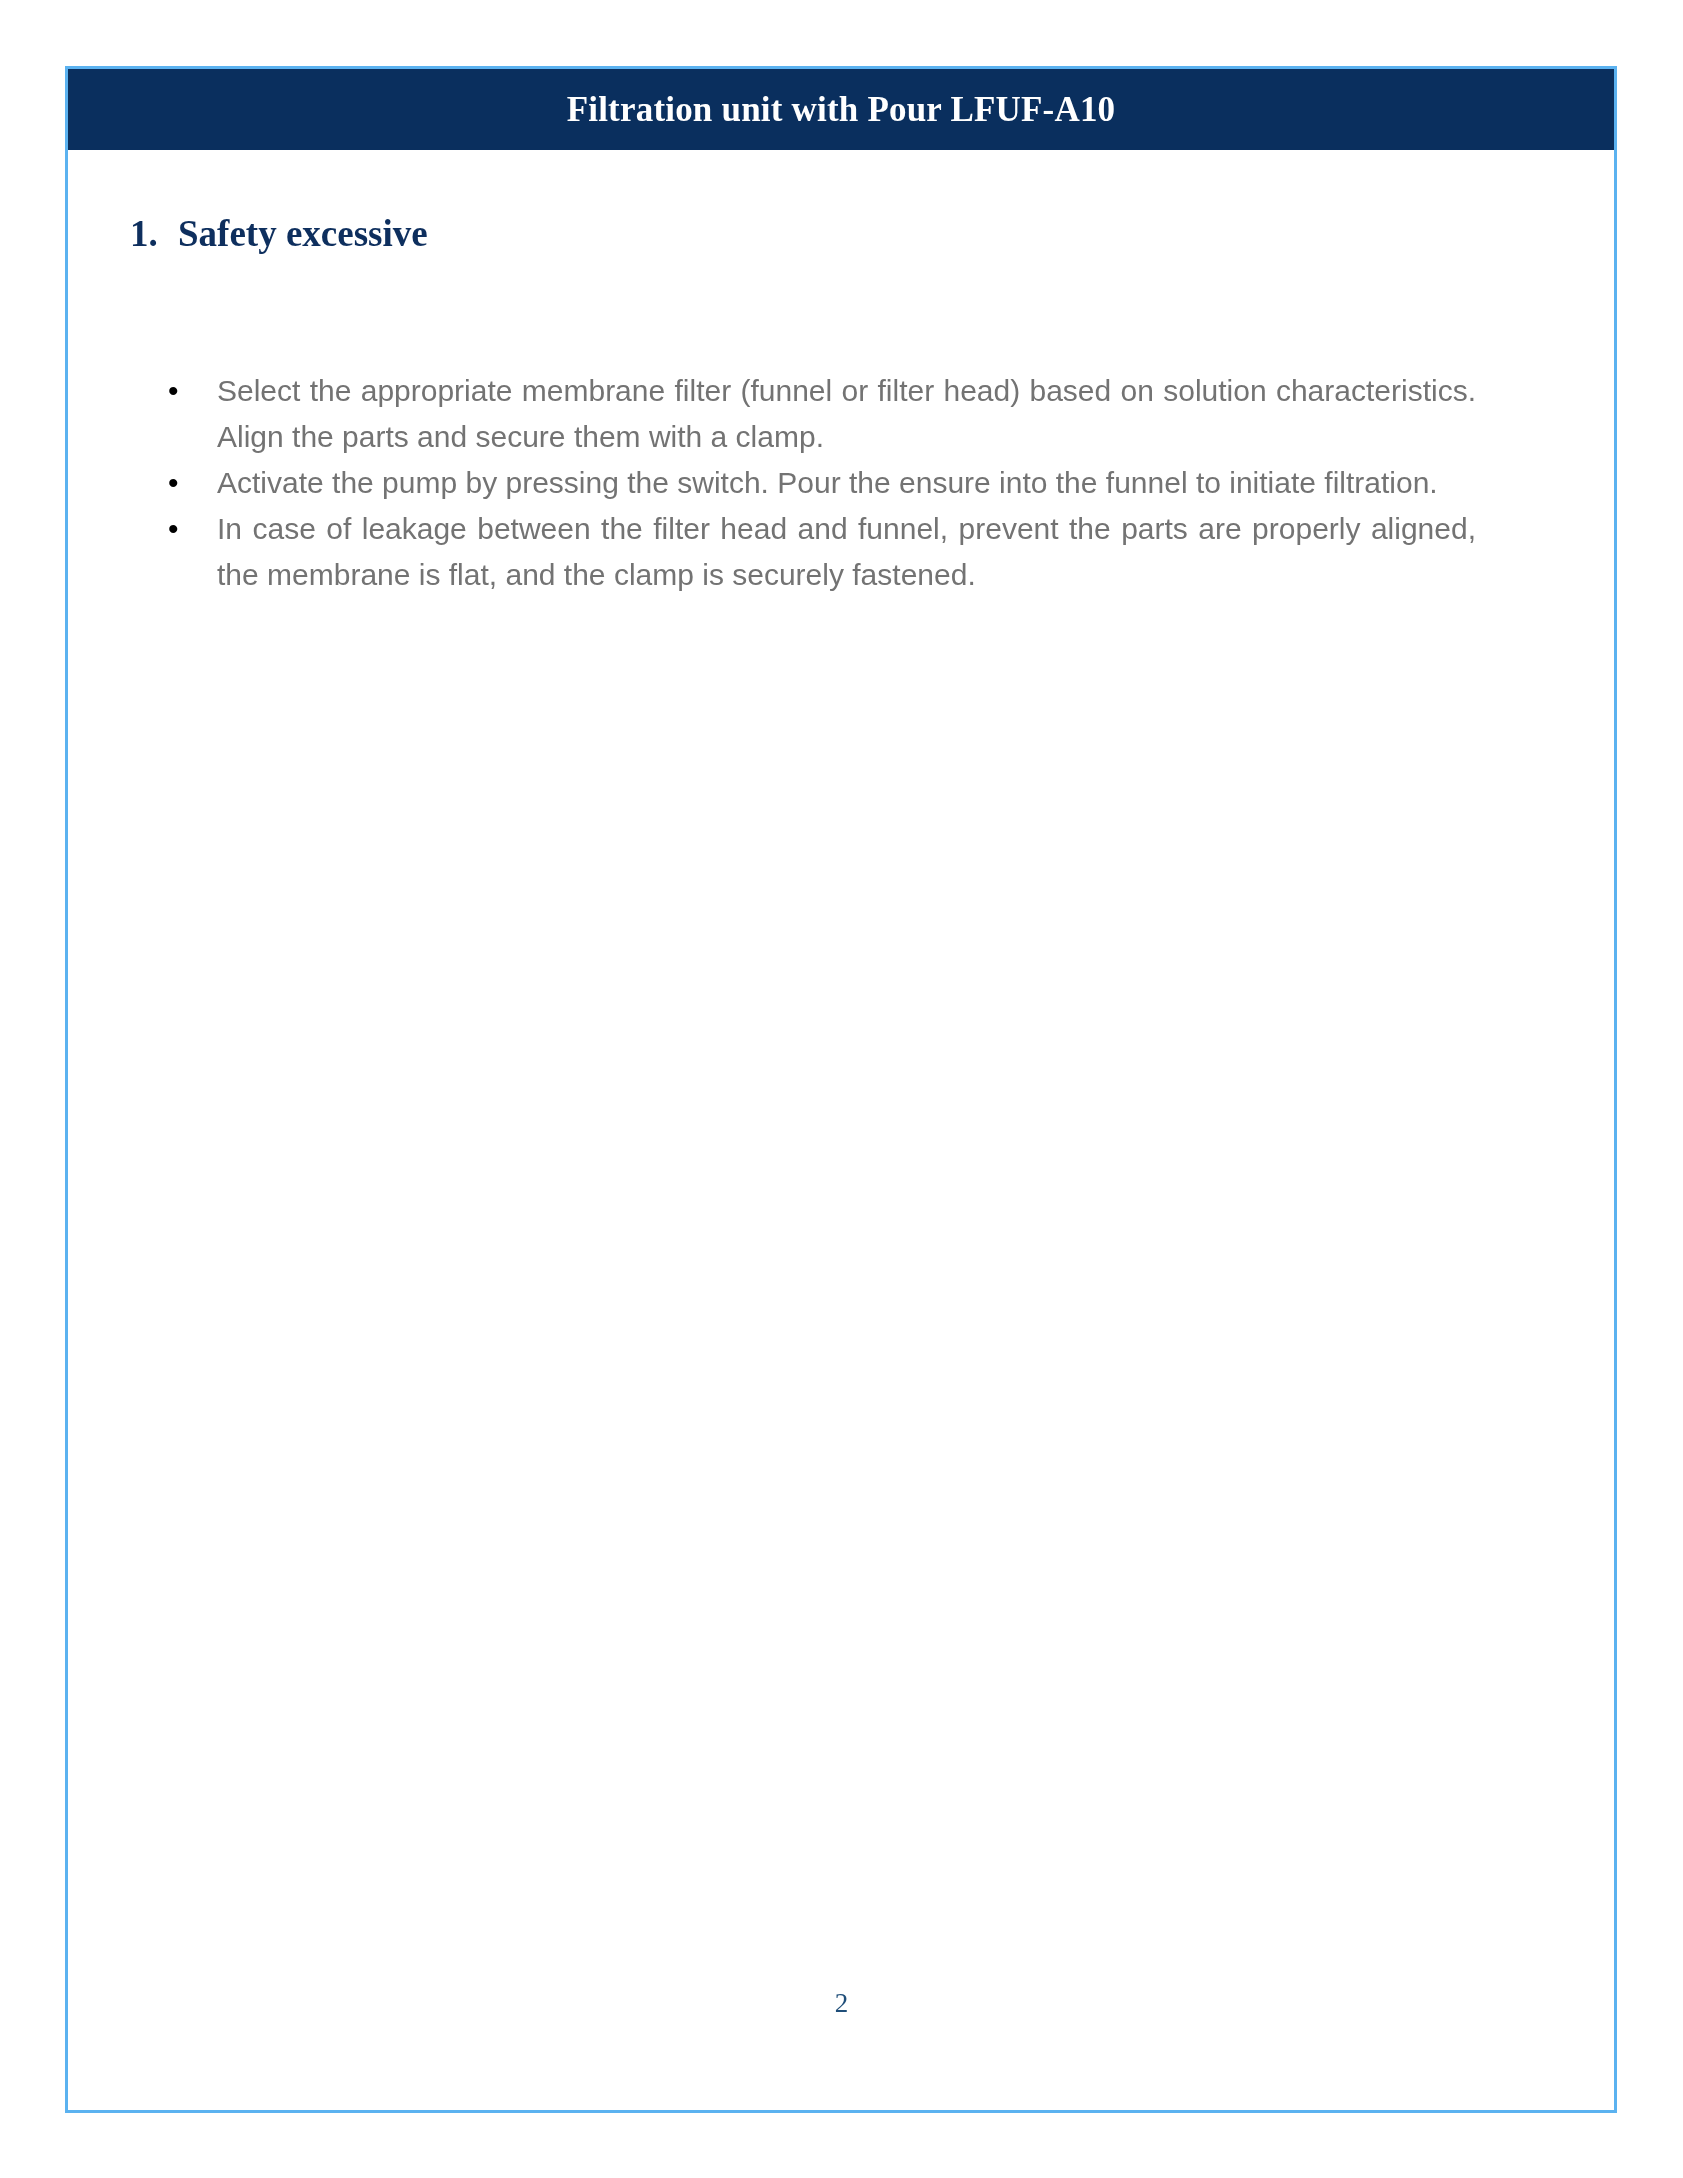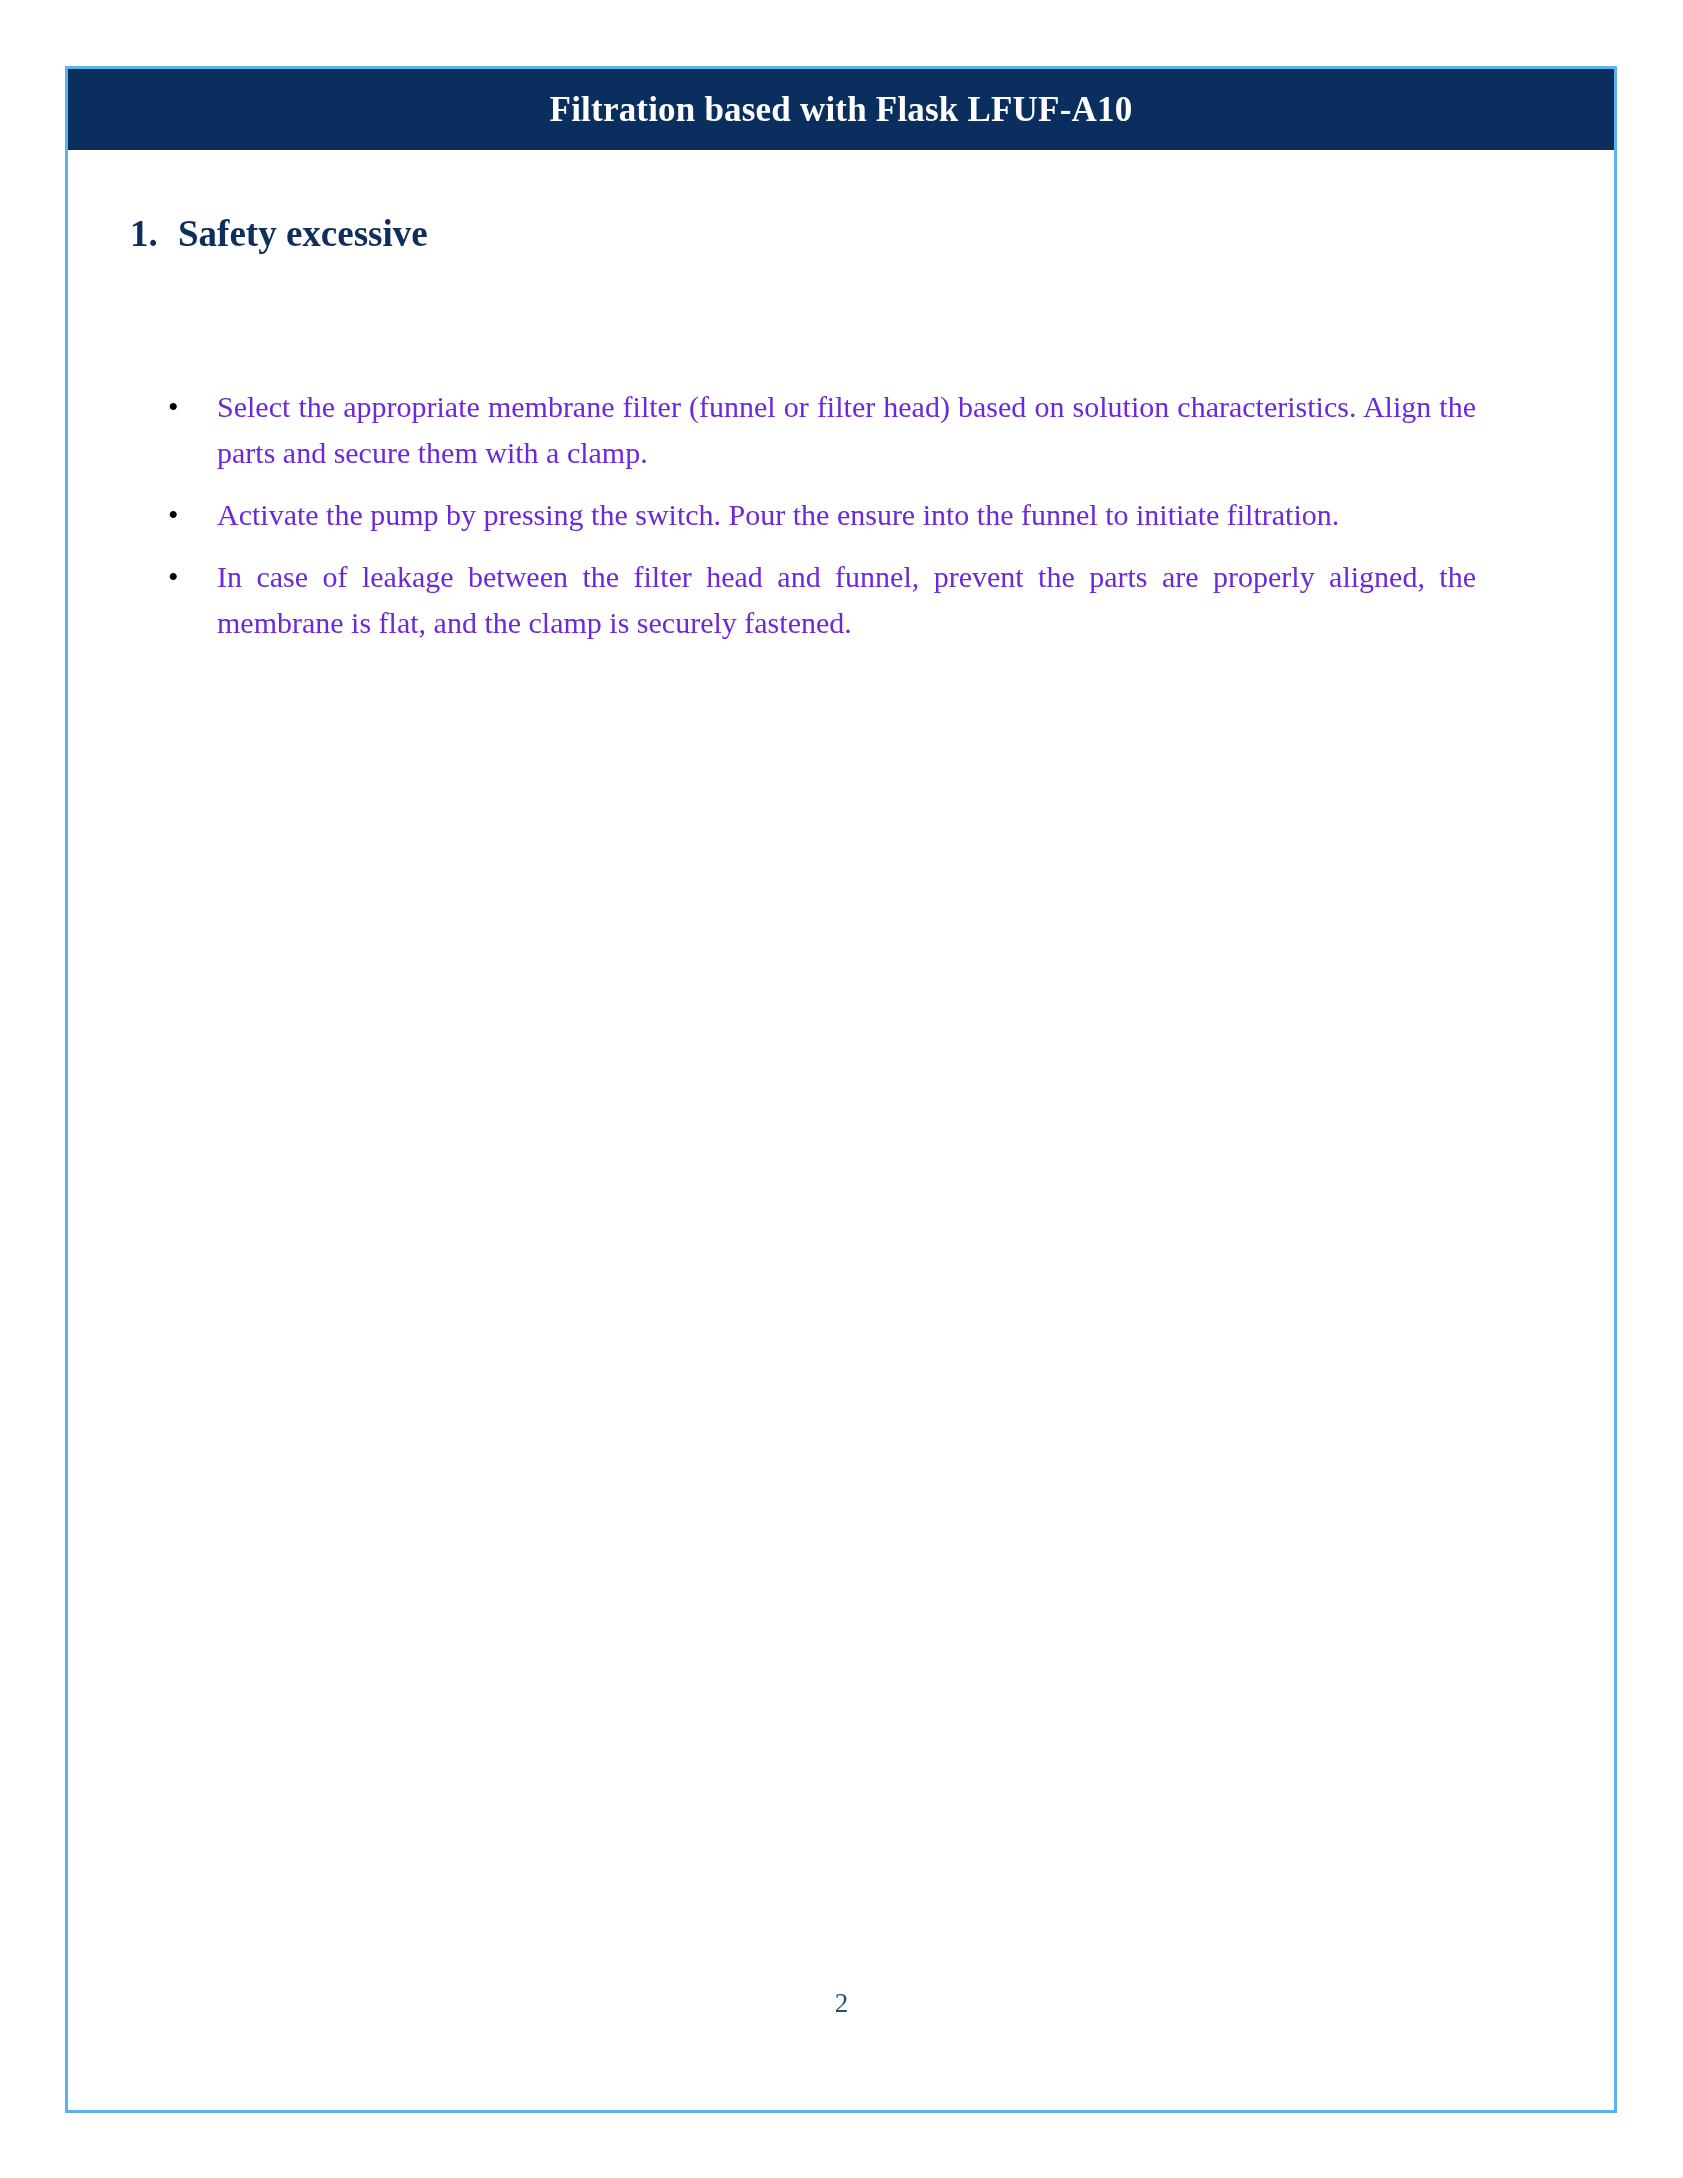--- a/index.html
+++ b/index.html
@@ -82,23 +82,23 @@
     left: 130px;
     top: 368px;
     width: 1346px;
     margin: 0;
     padding: 0;
     list-style: none;
   }
   .bullet-item {
     position: relative;
     padding-left: 87px;
-    margin: 16px 0 0 0;
-    color: #6d28d9;
-    font-family: Liberation Serif, serif;
+    margin: 0 0 0 0;
+    color: #737373;
+    font-family: Liberation Sans, sans-serif;
     font-size: 30px;
     line-height: 46px;
     text-align: justify;
     text-justify: inter-word;
   }
   .bullet-item::before {
     content: "\2022";
     position: absolute;
     left: 38px;
     top: 0;
@@ -123,21 +123,21 @@
   }
 </style>
 </head>
 <body>
 
 <div class="page">
 
   <div class="page-border"></div>
 
   <div class="header-band">
-    <div class="header-title">Filtration based with Flask LFUF-A10</div>
+    <div class="header-title">Filtration unit with Pour LFUF-A10</div>
   </div>
 
   <div class="section-heading">
     <span class="section-number">1.</span>
     <span class="section-title">Safety excessive</span>
   </div>
 
   <ul class="bullet-list">
     <li class="bullet-item">
       <span>Select the appropriate membrane filter (funnel or filter head) based on solution characteristics. Align the parts and secure them with a clamp.</span>

